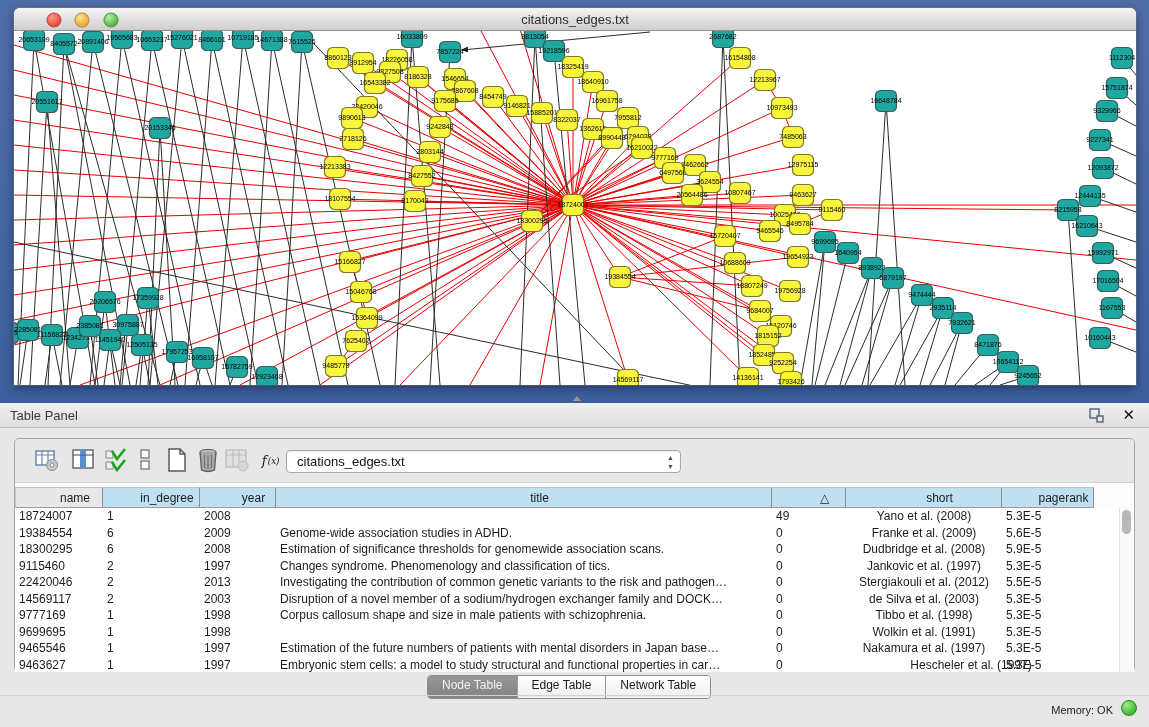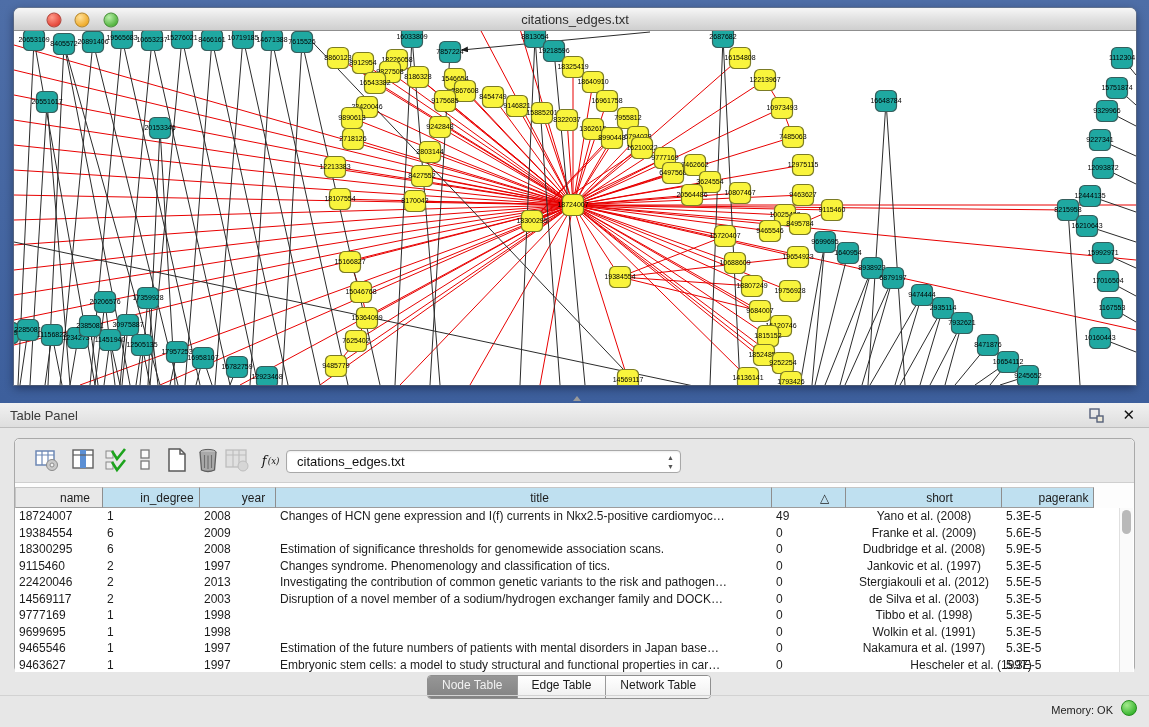--- a/index.html
+++ b/index.html
@@ -860,29 +860,29 @@
           <div class="hcell" style="left: 261px; width: 496px;">title</div>
           <div class="hcell" style="left: 757px; width: 74px;">△ out_de...</div>
           <div class="hcell" style="left: 831px; width: 156px;">short</div>
           <div class="hcell" style="left: 987px; width: 92px;">pagerank</div>
         </div>
       <div id="grid-body">
           <div class="trow" style="top: 0px;">
             <div class="tcell" style="left: 0px; width: 88px;">18724007</div>
             <div class="tcell" style="left: 88px; width: 97px;">1</div>
             <div class="tcell" style="left: 185px; width: 76px;">2008</div>
-            <div class="tcell" style="left: 261px; width: 496px;">Changes of HCN gene expression and I(f) currents in Nkx2.5-positive cardiomyoc…</div>
             <div class="tcell" style="left: 757px; width: 74px;">49</div>
             <div class="tcell center" style="left: 831px; width: 156px;">Yano et al. (2008)</div>
             <div class="tcell" style="left: 987px; width: 92px;">5.3E-5</div>
           </div>
           <div class="trow" style="top: 16.5px;">
             <div class="tcell" style="left: 0px; width: 88px;">19384554</div>
             <div class="tcell" style="left: 88px; width: 97px;">6</div>
             <div class="tcell" style="left: 185px; width: 76px;">2009</div>
+            <div class="tcell" style="left: 261px; width: 496px;">Genome-wide association studies in ADHD.</div>
             <div class="tcell" style="left: 757px; width: 74px;">0</div>
             <div class="tcell center" style="left: 831px; width: 156px;">Franke et al. (2009)</div>
             <div class="tcell" style="left: 987px; width: 92px;">5.6E-5</div>
           </div>
           <div class="trow" style="top: 33px;">
             <div class="tcell" style="left: 0px; width: 88px;">18300295</div>
             <div class="tcell" style="left: 88px; width: 97px;">6</div>
             <div class="tcell" style="left: 185px; width: 76px;">2008</div>
             <div class="tcell" style="left: 261px; width: 496px;">Estimation of significance thresholds for genomewide association scans.</div>
             <div class="tcell" style="left: 757px; width: 74px;">0</div>
@@ -913,20 +913,21 @@
             <div class="tcell" style="left: 185px; width: 76px;">2003</div>
             <div class="tcell" style="left: 261px; width: 496px;">Disruption of a novel member of a sodium/hydrogen exchanger family and DOCK…</div>
             <div class="tcell" style="left: 757px; width: 74px;">0</div>
             <div class="tcell center" style="left: 831px; width: 156px;">de Silva et al. (2003)</div>
             <div class="tcell" style="left: 987px; width: 92px;">5.3E-5</div>
           </div>
           <div class="trow" style="top: 99px;">
             <div class="tcell" style="left: 0px; width: 88px;">9777169</div>
             <div class="tcell" style="left: 88px; width: 97px;">1</div>
             <div class="tcell" style="left: 185px; width: 76px;">1998</div>
+            <div class="tcell" style="left: 261px; width: 496px;">Corpus callosum shape and size in male patients with schizophrenia.</div>
             <div class="tcell" style="left: 757px; width: 74px;">0</div>
             <div class="tcell center" style="left: 831px; width: 156px;">Tibbo et al. (1998)</div>
             <div class="tcell" style="left: 987px; width: 92px;">5.3E-5</div>
           </div>
           <div class="trow" style="top: 115.5px;">
             <div class="tcell" style="left: 0px; width: 88px;">9699695</div>
             <div class="tcell" style="left: 88px; width: 97px;">1</div>
             <div class="tcell" style="left: 185px; width: 76px;">1998</div>
             <div class="tcell" style="left: 757px; width: 74px;">0</div>
             <div class="tcell center" style="left: 831px; width: 156px;">Wolkin et al. (1991)</div>

